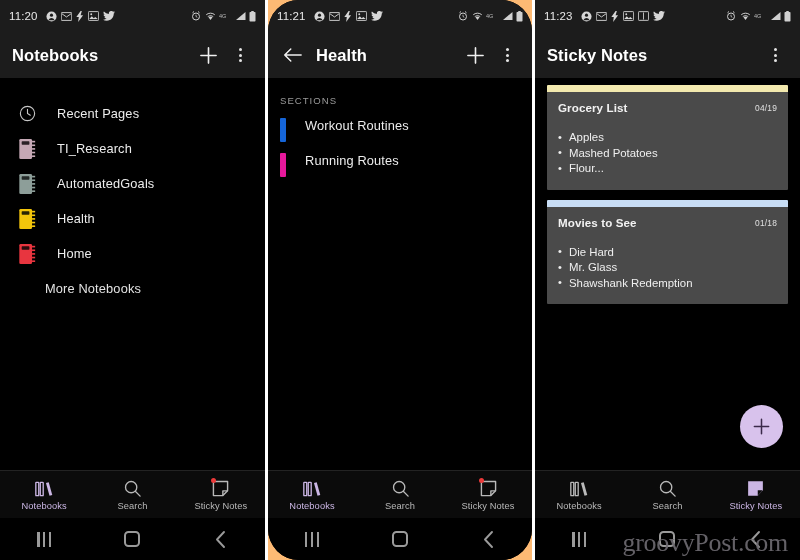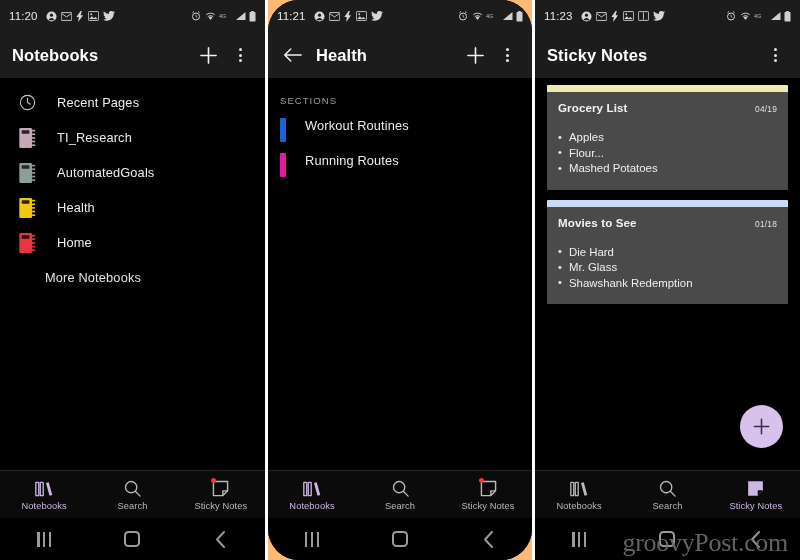--- a/index.html
+++ b/index.html
@@ -83,21 +83,21 @@
 
   
   .body {
     flex: 1;
     background: #000000;
     position: relative;
     overflow: hidden;
   }
 
   
-  .nb-list { padding-top: 7px; }
+  .nb-list { padding-top: 18px; }
   .nb-row {
     height: 35px;
     display: flex;
     align-items: center;
     padding: 0 0 0 14px;
   }
   .nb-ico {
     width: 26px; height: 26px;
     display: flex; align-items: center; justify-content: center;
     flex: none;
@@ -141,21 +141,21 @@
   .notes-wrap { padding: 7px 12px 0 12px; }
   .note {
     margin-bottom: 10px;
     border-radius: 1px;
     overflow: hidden;
   }
   .note-stripe { height: 7px; width: 100%; }
   .note-inner { background: #4a4a4a; padding: 9px 11px 13px 11px; }
   .note-top {
     display: flex;
-    align-items: flex-end;
+    align-items: center;
     justify-content: space-between;
     margin-bottom: 8px;
   }
   .note-title {
     color: #f2f2f2;
     font-size: 11.6px;
     font-weight: bold;
     letter-spacing: 0.1px;
   }
   .note-date {
@@ -745,22 +745,22 @@
 
         <div class="note">
           <div class="note-stripe" style="background:#f2e9ae"></div>
           <div class="note-inner">
             <div class="note-top">
               <span class="note-title">Grocery List</span>
               <span class="note-date">04/19</span>
             </div>
             <ul class="note-items">
               <li>Apples</li>
+              <li>Mashed Potatoes</li>
               <li>Flour...</li>
-              <li>Mashed Potatoes</li>
             </ul>
           </div>
         </div>
 
         <div class="note">
           <div class="note-stripe" style="background:#c8ddf5"></div>
           <div class="note-inner">
             <div class="note-top">
               <span class="note-title">Movies to See</span>
               <span class="note-date">01/18</span>

